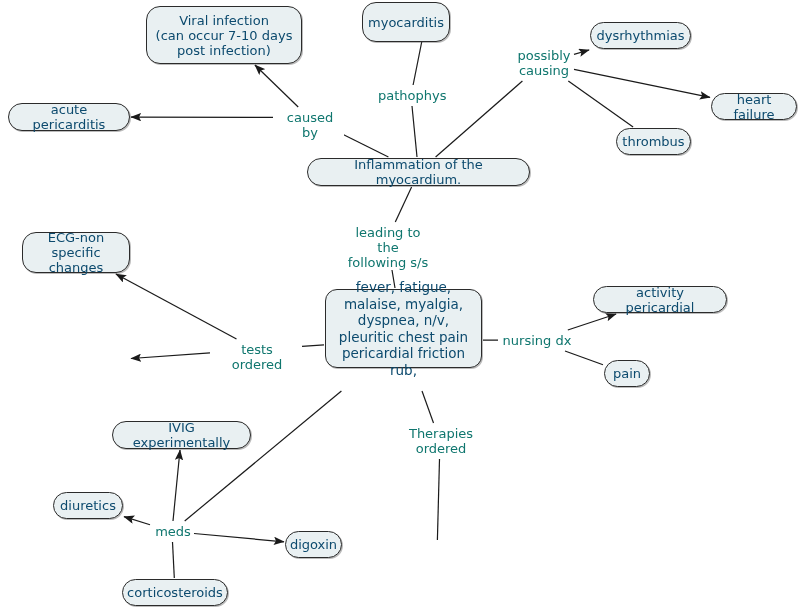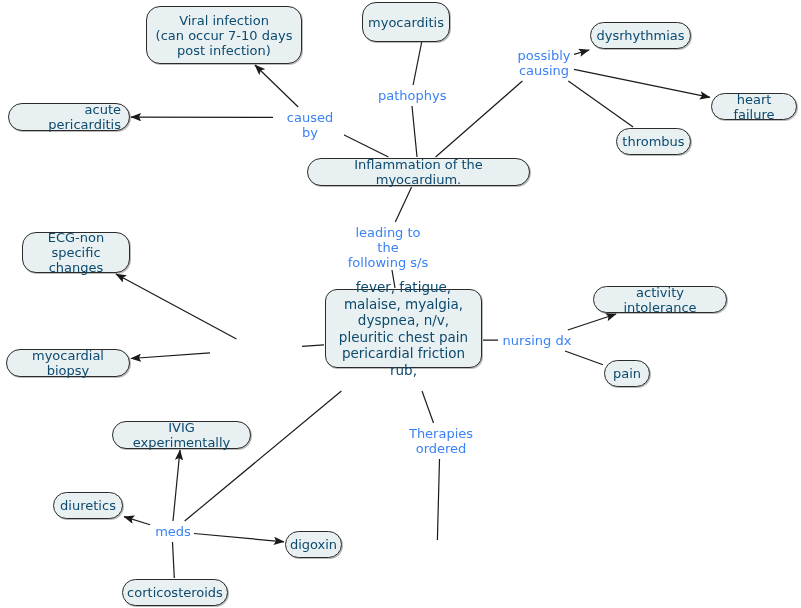--- a/index.html
+++ b/index.html
@@ -41,21 +41,21 @@
     z-index: 3;
     box-shadow: 1px 1px 0 rgba(60,60,60,0.35);
   }
   .node.big {
     border-radius: 12px;
     font-size: 13.5px;
     line-height: 16.5px;
   }
   .link-label {
     position: absolute;
-    color: #3b82f6;
+    color: #0f766e;
     font-size: 13px;
     line-height: 15px;
     text-align: center;
     white-space: pre-line;
     background: #ffffff;
     padding: 0 1px;
     z-index: 4;
   }
 </style>
 </head>
@@ -94,40 +94,40 @@
         <line x1="194.0" y1="533.5" x2="284.0" y2="541.8" stroke="#1a1a1a" stroke-width="1.2" marker-end="url(#arrowhead)"></line>
         <line x1="174.3" y1="578.0" x2="172.5" y2="542.0" stroke="#1a1a1a" stroke-width="1.2"></line>
       </g>
   </svg>
 <div class="node" style="left: 146px; top: 6px; width: 156px; height: 58px;">Viral  infection
 (can occur 7-10 days
 post infection)</div>
     <div class="node" style="left: 362px; top: 2px; width: 88px; height: 40px;">myocarditis</div>
     <div class="node" style="left: 590px; top: 22px; width: 101px; height: 27px;">dysrhythmias</div>
     <div class="node" style="left: 711px; top: 93px; width: 86px; height: 27px;">heart failure</div>
-    <div class="node" style="left: 8px; top: 103px; width: 122px; height: 28px; text-align: right;">acute pericarditis</div>
+    <div class="node" style="left: 8px; top: 103px; width: 122px; height: 28px;">acute pericarditis</div>
     <div class="node" style="left: 616px; top: 128px; width: 75px; height: 27px;">thrombus</div>
     <div class="node" style="left: 307px; top: 158px; width: 223px; height: 28px;">Inflammation of the myocardium.</div>
     <div class="node" style="left: 22px; top: 232px; width: 108px; height: 41px;">ECG-non
 specific changes</div>
-    <div class="node" style="left: 593px; top: 286px; width: 134px; height: 27px;">activity intolerance</div>
+    <div class="node" style="left: 593px; top: 286px; width: 134px; height: 27px;">activity pericardial</div>
     <div class="node big" style="left: 325px; top: 289px; width: 157px; height: 79px;">fever, fatigue,
 malaise, myalgia,
 dyspnea, n/v,
 pleuritic chest pain
 pericardial friction rub,</div>
-    <div class="node" style="left: 6px; top: 349px; width: 124px; height: 28px;">myocardial biopsy</div>
     <div class="node" style="left: 604px; top: 360px; width: 46px; height: 27px;">pain</div>
     <div class="node" style="left: 112px; top: 421px; width: 139px; height: 28px;">IVIG experimentally</div>
     <div class="node" style="left: 53px; top: 492px; width: 70px; height: 27px;">diuretics</div>
     <div class="node" style="left: 285px; top: 531px; width: 57px; height: 27px;">digoxin</div>
     <div class="node" style="left: 122px; top: 579px; width: 106px; height: 27px;">corticosteroids</div>
     <div class="link-label" style="left: 377px; top: 88px; width: 68px;">pathophys</div>
     <div class="link-label" style="left: 515px; top: 48px; width: 56px;">possibly
 causing</div>
     <div class="link-label" style="left: 276px; top: 110px; width: 66px;">caused by</div>
     <div class="link-label" style="left: 343px; top: 225px; width: 88px;">leading to the
 following s/s</div>
+    <div class="link-label" style="left: 213px; top: 342px; width: 86px;">tests ordered</div>
     <div class="link-label" style="left: 501px; top: 333px; width: 70px;">nursing dx</div>
     <div class="link-label" style="left: 406px; top: 426px; width: 68px;">Therapies
 ordered</div>
     <div class="link-label" style="left: 153px; top: 524px; width: 38px;">meds</div>
   </div>
 
 </body></html>

